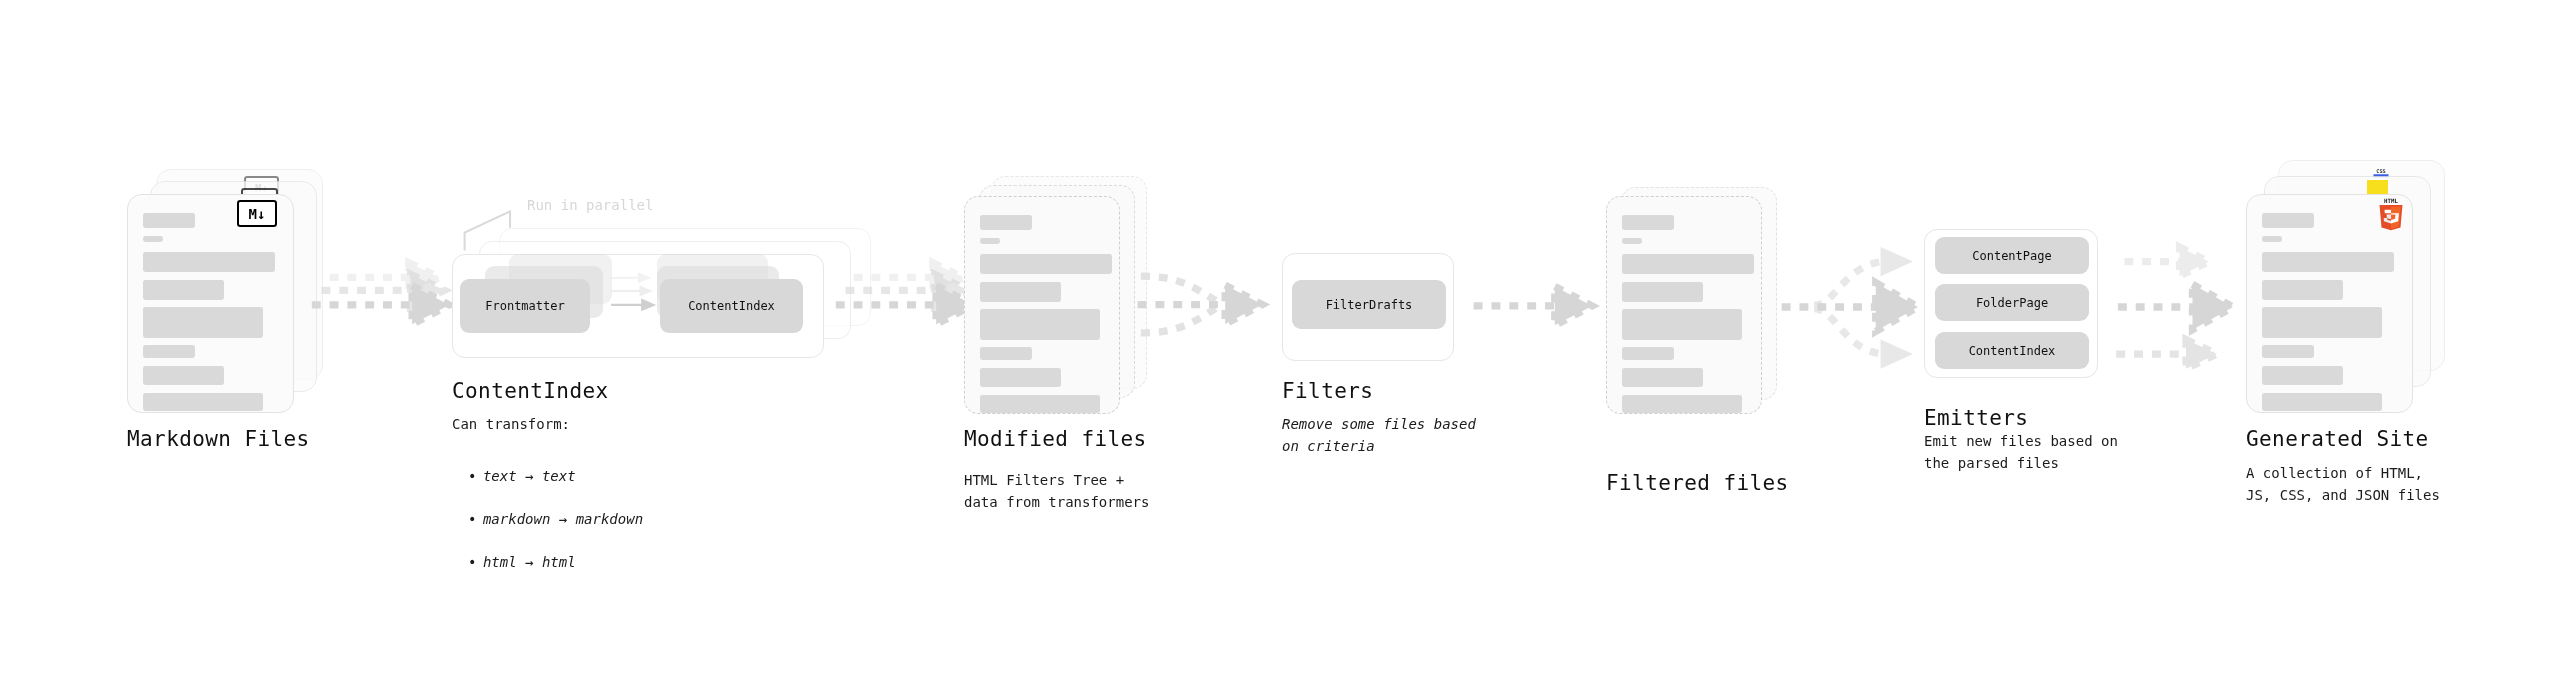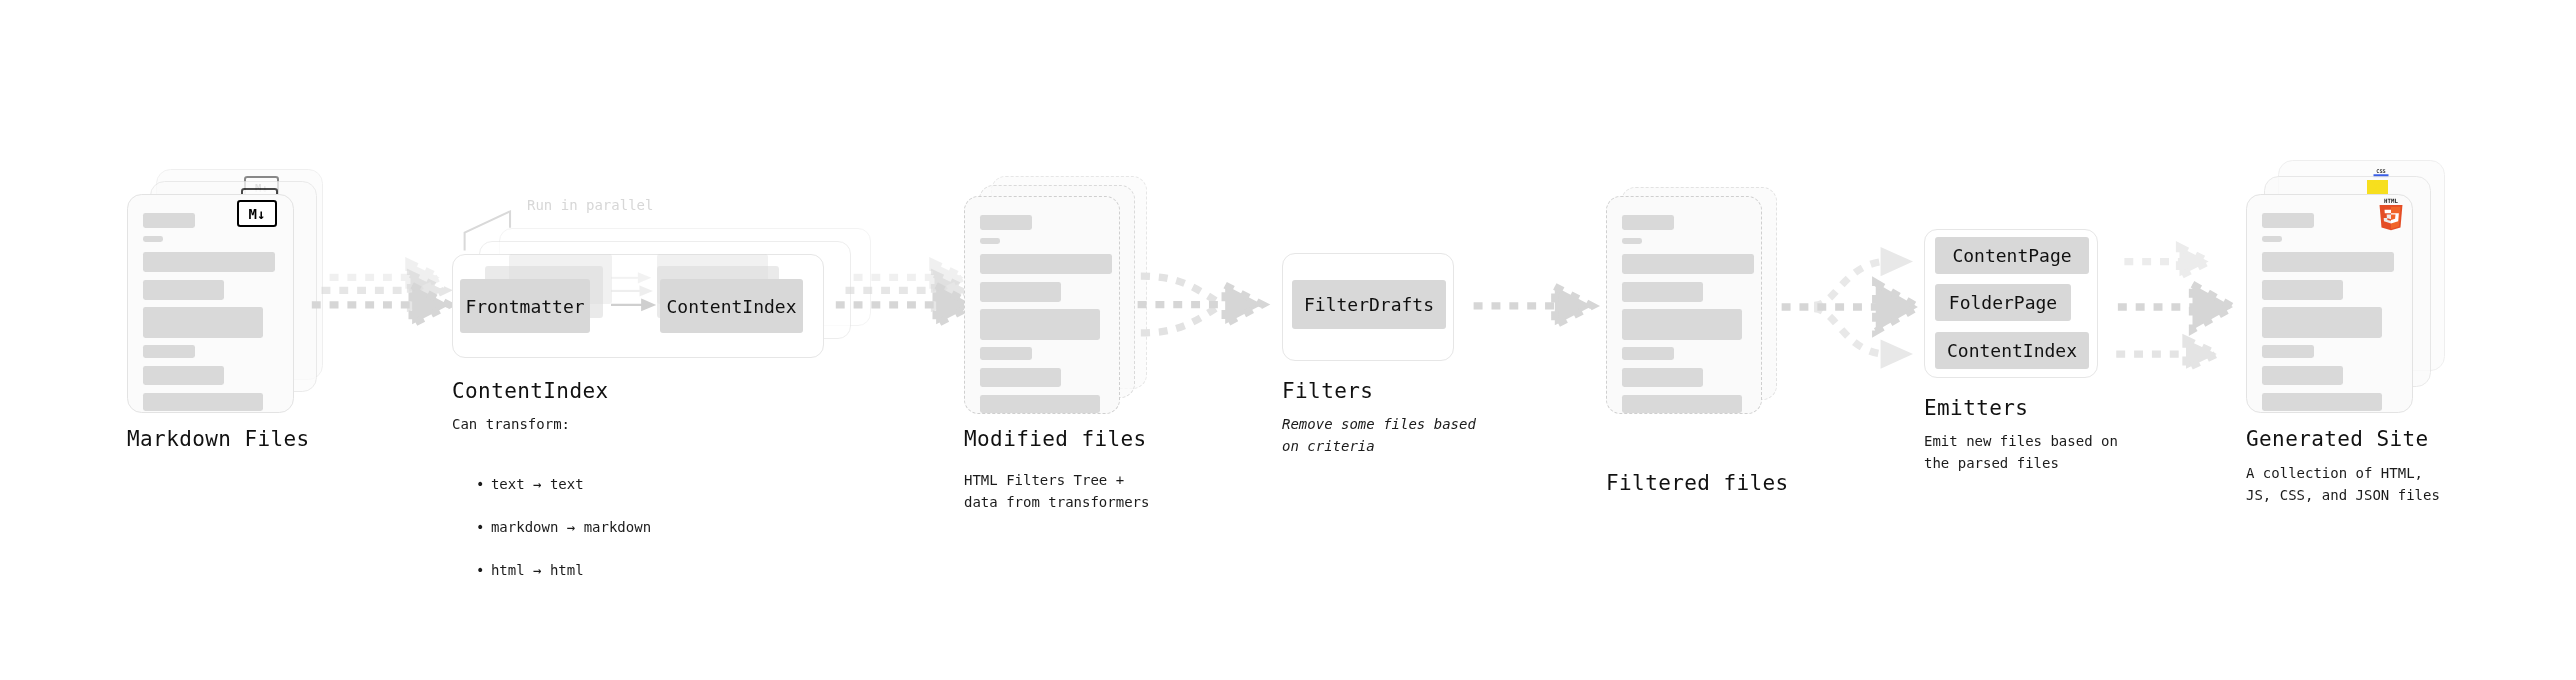--- a/index.html
+++ b/index.html
@@ -16,37 +16,37 @@
   .filecard.dashed{background:#fafafa;border:1.6px dashed #cfcfcf;}
   .bars{position:absolute;left:15.4px;top:18px;right:15.4px;}
   .bar{background:#d9d9d9;border-radius:2.4px;margin-bottom:7.3px;}
 
   
   .stage-title{position:absolute;font-size:21px;color:#111;white-space:nowrap;letter-spacing:0.4px;}
   .stage-desc{position:absolute;font-size:14px;line-height:1.55;color:#1b1b1b;white-space:pre-line;}
 
   
   .groupbox{position:absolute;box-sizing:border-box;border:1.6px solid #e6e6e6;border-radius:13px;background:#ffffff;}
-  .pill{position:absolute;box-sizing:border-box;background:#d8d8d8;border-radius:3px;
-        display:flex;align-items:center;justify-content:center;font-size:18px;color:#111;white-space:nowrap;}
+  .pill{position:absolute;box-sizing:border-box;background:#d8d8d8;border-radius:9px;
+        display:flex;align-items:center;justify-content:center;font-size:12px;color:#111;white-space:nowrap;}
 
   
   .arrowsvg{position:absolute;overflow:visible;}
 
   
   .mdbadge{position:absolute;background:#fff;border:2.4px solid #000;border-radius:3.3px;
            display:flex;align-items:center;justify-content:center;font-weight:700;color:#000;}
 
   
   .badge{position:absolute;}
 
   
   .parallel-label{position:absolute;font-size:14px;color:#d7d7d7;white-space:nowrap;}
 
-  .bullets{margin:16px;padding:0;list-style:none;}
+  .bullets{margin:8px;padding:0;list-style:none;font-style:italic;}
   .bullets li{white-space:nowrap;}
 </style>
 </head>
 <body>
 
 <div id="stage">
 
   <div>
     <div class="filecard solid" style="left:156px;top:169px;width:167px;height:211px;opacity:.55;"></div>
     <div class="mdbadge" style="left:244px;top:176px;width:31px;height:19.5px;font-size:10.6px;opacity:.45;">M↓</div>
@@ -224,23 +224,23 @@
     </g>
     <g stroke="#d6d6d6" stroke-width="9" stroke-dasharray="11 11" fill="#d6d6d6">
       <line x1="4" y1="90" x2="126" y2="90"></line>
       <polygon points="120,60 172,90 120,120"></polygon>
     </g>
   </svg>
 
   <div>
     <div class="groupbox" style="left:1924px;top:229px;width:174px;height:149px;"></div>
     <div class="pill" style="left:1935px;top:237px;width:154px;height:37px;">ContentPage</div>
-    <div class="pill" style="left:1935px;top:284px;width:136px;height:37px;">FolderPage</div>
+    <div class="pill" style="left:1935px;top:284px;width:154px;height:37px;">FolderPage</div>
     <div class="pill" style="left:1935px;top:332px;width:154px;height:37px;">ContentIndex</div>
-    <div class="stage-title" style="left:1924px;top:396px;">Emitters</div>
+    <div class="stage-title" style="left:1924px;top:406px;">Emitters</div>
     <div class="stage-desc" style="left:1924px;top:431px;">Emit new files based on
 the parsed files</div>
   </div>
 
   <svg class="arrowsvg" style="left:2113px;top:234px;width:146px;height:146px;" viewBox="0 0 180 180">
     <g stroke="#ececec" stroke-width="9" stroke-dasharray="11 11" fill="#ececec">
       <line x1="14" y1="34" x2="86" y2="34"></line>
         <polygon points="82,16 118,34 82,52"></polygon>
     </g>
     <g stroke="#e4e4e4" stroke-width="9" stroke-dasharray="11 11" fill="#e4e4e4">

